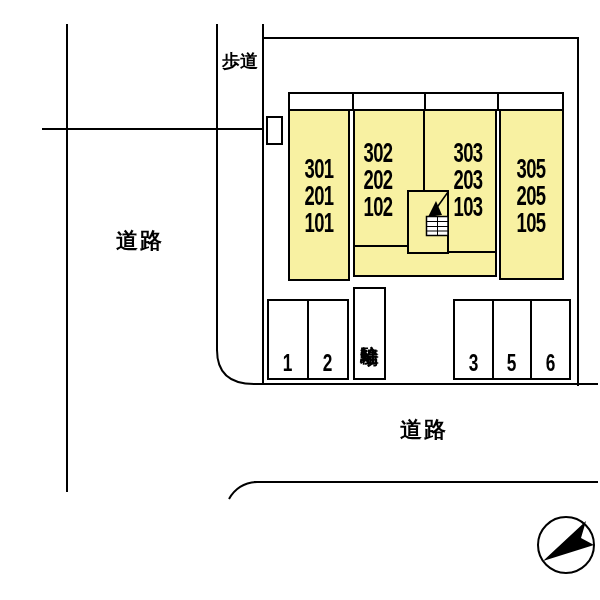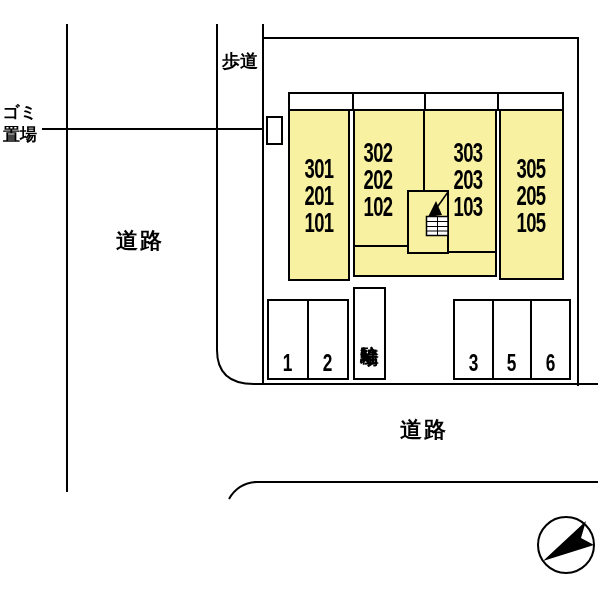--- a/index.html
+++ b/index.html
@@ -6,21 +6,21 @@
   #canvas{position:relative;width:600px;height:600px;background:#ffffff;overflow:hidden;
           font-family:"Liberation Sans","DejaVu Sans",sans-serif;color:#000;}
   .abs{position:absolute;box-sizing:border-box;}
   .line{position:absolute;background:#000;}
   .yellow{position:absolute;box-sizing:border-box;background:#F8F1A2;border:2px solid #000;}
   .whitebox{position:absolute;box-sizing:border-box;background:#fff;border:2px solid #000;}
   .units{position:absolute;width:90px;text-align:center;font-size:28px;line-height:27px;
          font-weight:bold;letter-spacing:-1px;transform:scaleX(0.66);transform-origin:center top;
          z-index:6;}
   .units span{display:block;}
-  .lbl{position:absolute;z-index:6;white-space:nowrap;font-family:Liberation Mono, monospace;}
+  .lbl{position:absolute;z-index:6;white-space:nowrap;}
   .pcell{flex:1;display:flex;align-items:flex-end;justify-content:center;padding-bottom:4px;
          font-size:24px;font-weight:bold;}
   .pcell span{display:inline-block;transform:scaleX(0.72);line-height:22px;}
   .pcell + .pcell{border-left:2px solid #000;}
   .pgroup{position:absolute;box-sizing:border-box;background:#fff;border:2px solid #000;
           display:flex;z-index:4;}
   #bike{position:absolute;box-sizing:border-box;background:#fff;border:2px solid #000;
         display:flex;align-items:center;justify-content:center;z-index:4;}
   #bike .vtext{writing-mode:vertical-rl;text-orientation:upright;font-size:18px;font-weight:bold;
         letter-spacing:2px;line-height:1;}
@@ -96,24 +96,20 @@
       </div>
     <div class="pcell">
         <span>5</span>
       </div>
     <div class="pcell">
         <span>6</span>
       </div>
   </div>
 
   <div class="lbl" style="left:222px;top:49px;font-size:18px;font-weight:bold;">歩道</div>
-  <div class="lbl" style="left:0px;top:103px;width:40px;text-align:center;font-size:17px;line-height:22px;font-weight:bold;white-space:normal;">
-    <span style="display:block;">ゴミ</span>
-    <span style="display:block;">置場</span>
-  </div>
   <div class="lbl" style="left:116px;top:226px;font-size:22px;font-weight:bold;letter-spacing:2px;">道路</div>
   <div class="lbl" style="left:400px;top:415px;font-size:22px;font-weight:bold;letter-spacing:2px;">道路</div>
 
   <svg width="600" height="600" viewBox="0 0 600 600" style="pointer-events:none;">
     <g>
       <path d="M 217,350 Q 217,384 254,384" fill="none" stroke="#000" stroke-width="2"></path>
       <path d="M 257,482 Q 238,483 229,499" fill="none" stroke="#000" stroke-width="2"></path>
     </g>
     <g>
       <rect x="426.5" y="216.5" width="21.5" height="19" fill="#fff" stroke="#000" stroke-width="1.5"></rect>

